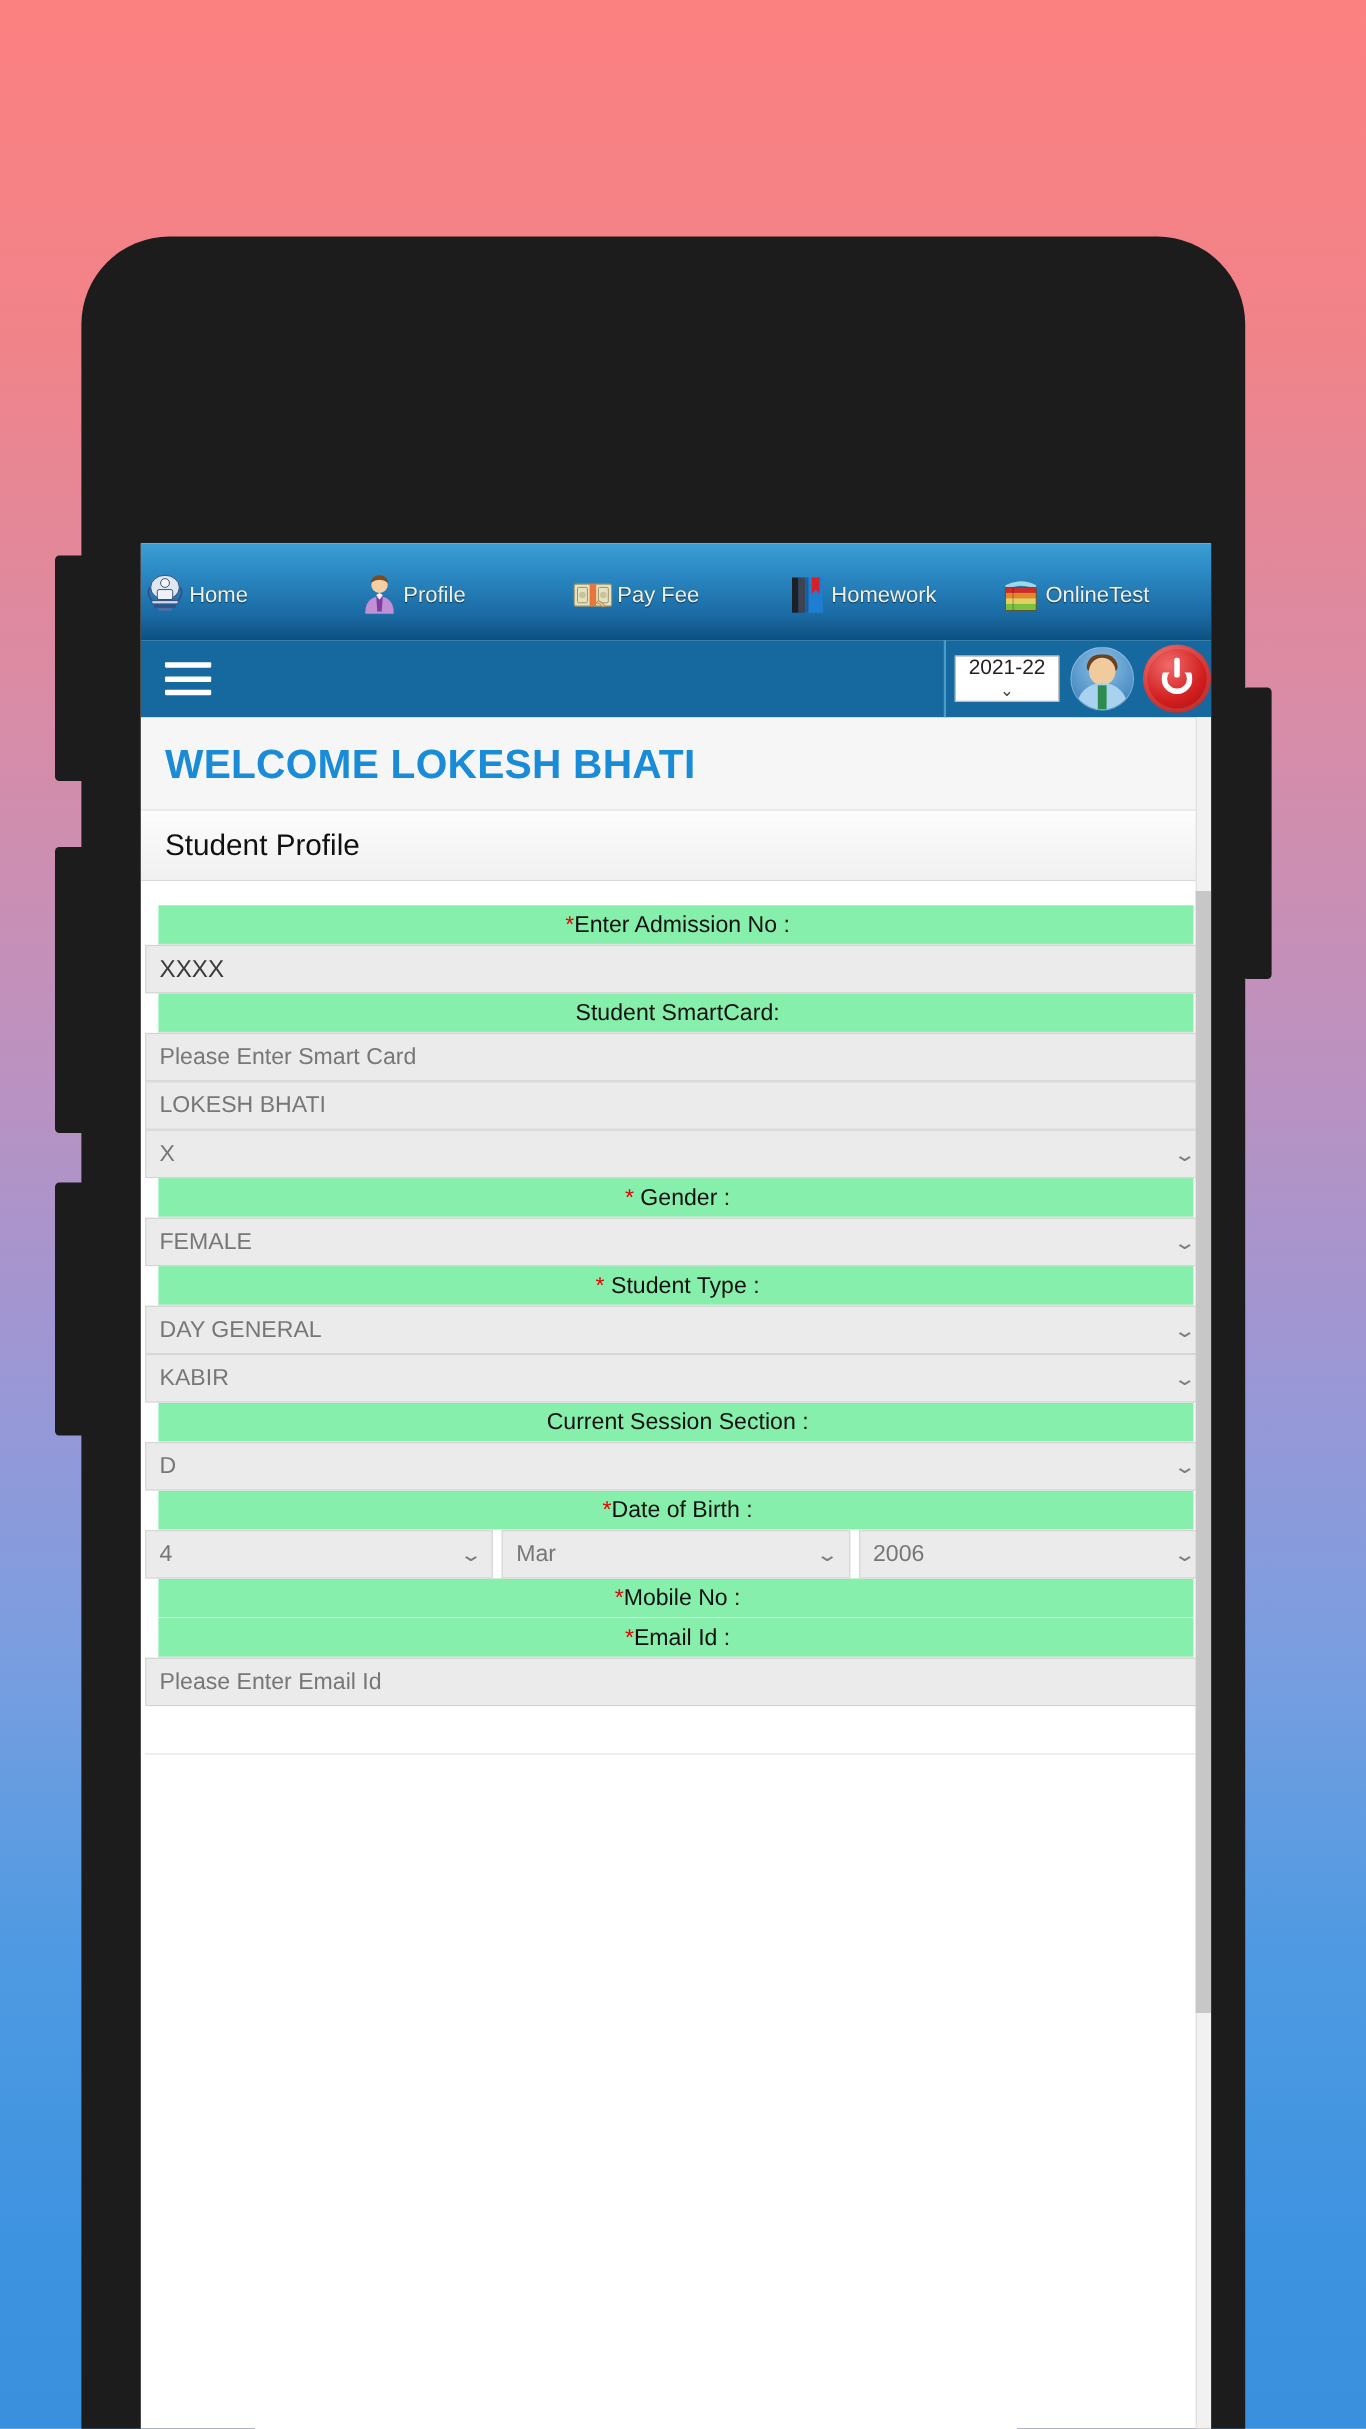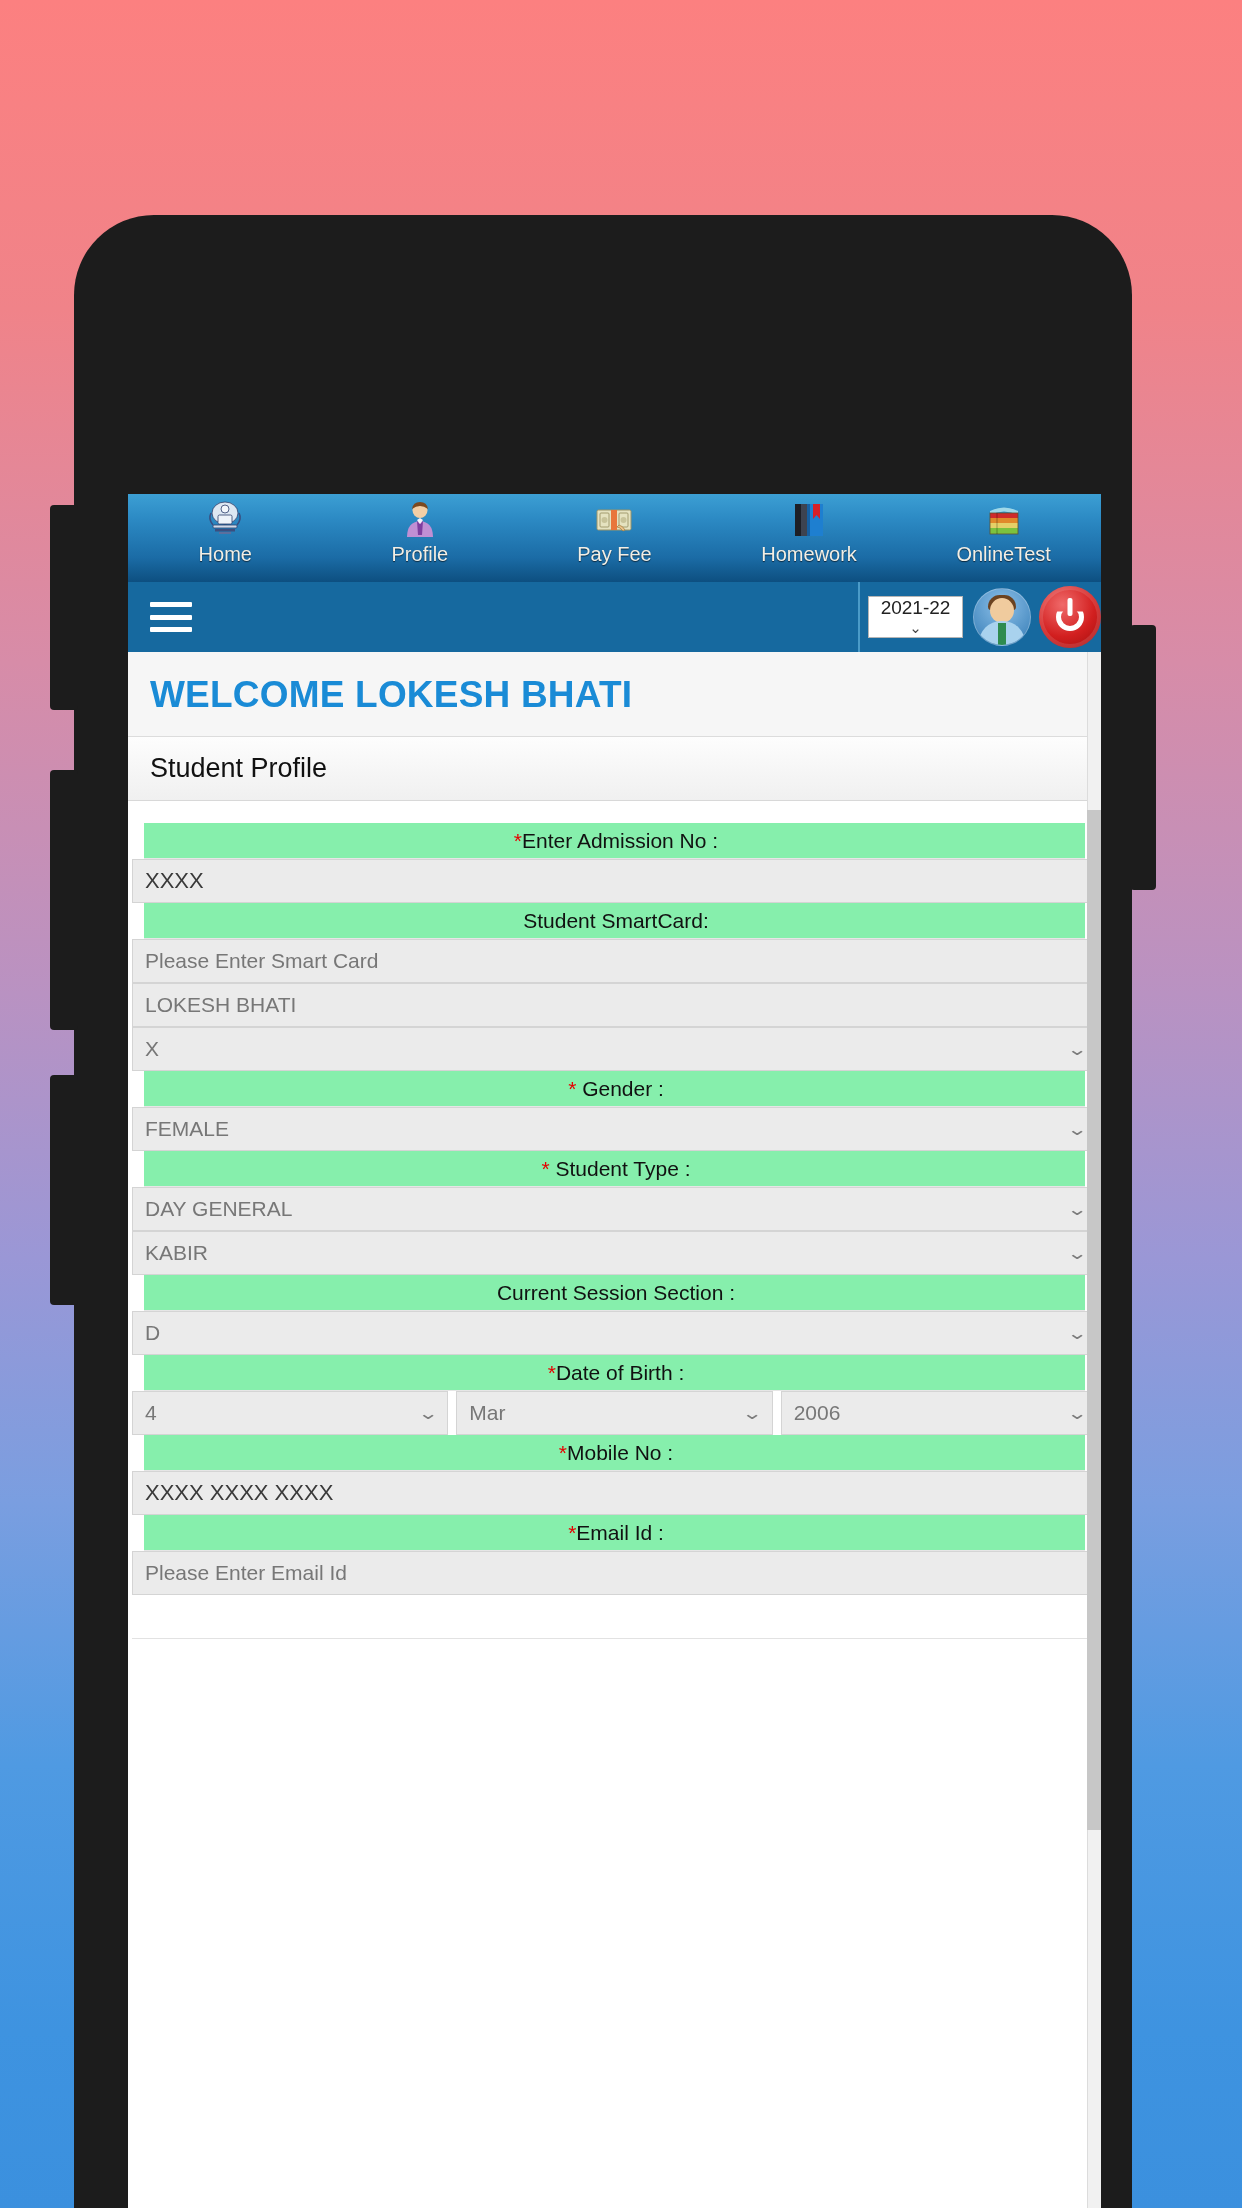--- a/index.html
+++ b/index.html
@@ -57,21 +57,21 @@
     height: 88px;
     background: linear-gradient(180deg, #3c9fd4 0%, #2c8ac4 28%, #1b6ca6 72%, #0d4f80 100%);
     display: flex;
     align-items: flex-start;
     position: relative;
   }
   .nav-item {
     flex: 1;
     height: 88px;
     display: flex;
-    flex-direction: column;
+    flex-direction: row;
     align-items: center;
     justify-content: flex-start;
     padding-top: 5px;
   }
   .nav-ico { width: 44px; height: 42px; position: relative; }
   .nav-label {
     color: #f2efe6;
     font-size: 20px;
     font-family: "Liberation Sans", sans-serif;
     text-shadow: 0 1px 1px rgba(0,0,0,0.6);
@@ -411,23 +411,20 @@
           <span>Mar</span>
           <span class="chev">⌄</span>
         </div>
       <div class="ctrl">
           <span>2006</span>
           <span class="chev">⌄</span>
         </div>
     </div>
 
     <div class="field-label"><span class="req">*</span><span>Mobile No :</span></div>
-    <div class="ctrl filled">
-        <span>XXXX XXXX XXXX</span>
-      </div>
 
     <div class="field-label"><span class="req">*</span><span>Email Id :</span></div>
     <div class="ctrl">
         <span>Please Enter Email Id</span>
       </div>
 
     <div class="spacer-row"></div>
   </div>
 
   <div id="scrollbar-track">

